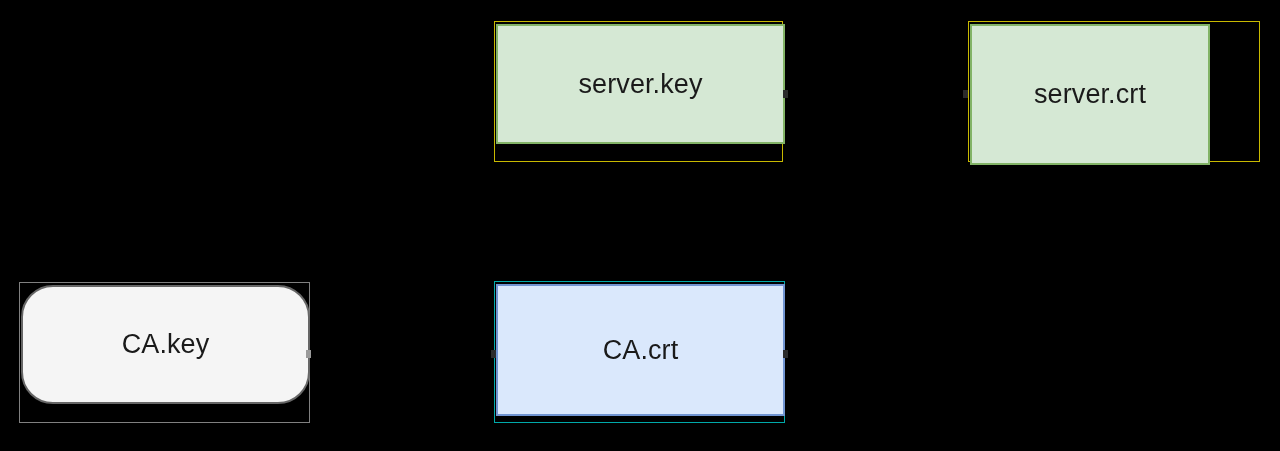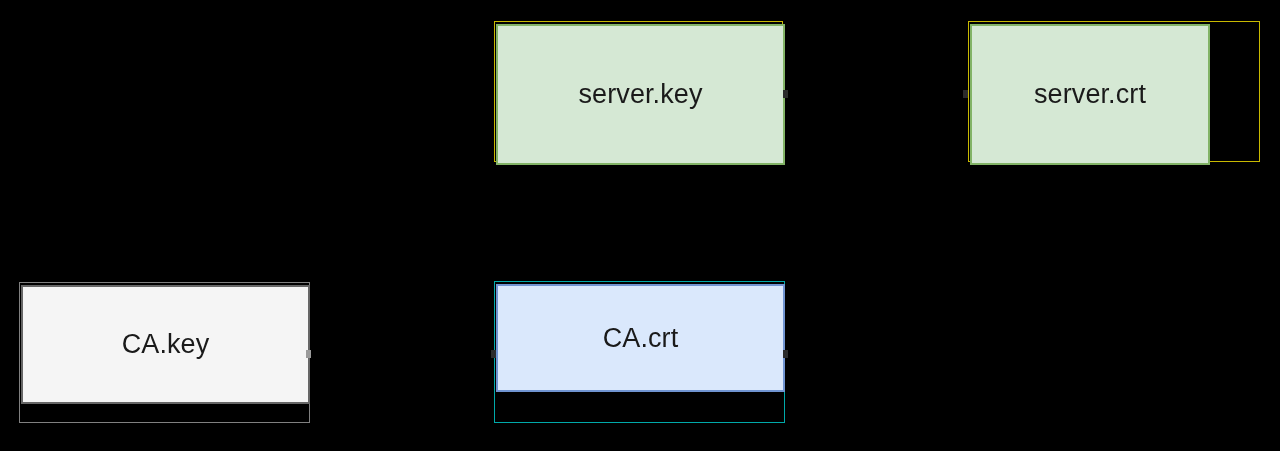--- a/index.html
+++ b/index.html
@@ -73,40 +73,40 @@
   .anchor.light { background: #9a9a9a; }
   .anchor.dark  { background: #2b2b2b; }
 </style>
 </head>
 <body>
 
 <div id="canvas">
 
   <div class="sel-outline olive" style="left:494px; top:21px; width:289px; height:141px;"></div>
 
-  <div class="node green" style="left:496px; top:24px; width:289px; height:141px;">
+  <div class="node green" style="left:496px; top:24px; width:289px; height:120px;">
     <span class="node-label">server.key</span>
   </div>
   <div class="anchor dark" style="left:783px; top:90px;"></div>
 
   <div class="sel-outline olive" style="left:968px; top:21px; width:292px; height:141px;"></div>
 
   <div class="node green" style="left:970px; top:24px; width:240px; height:141px;">
     <span class="node-label">server.crt</span>
   </div>
   <div class="anchor dark" style="left:963px; top:90px;"></div>
 
   <div class="sel-outline gray" style="left:19px; top:282px; width:291px; height:141px;"></div>
 
-  <div class="node plain" style="left:21px; top:285px; width:289px; height:119px;">
+  <div class="node plain" style="left:21px; top:285px; width:289px; height:119px;border-radius:32px;">
     <span class="node-label">CA.key</span>
   </div>
   <div class="anchor light" style="left:306px; top:350px;"></div>
 
   <div class="sel-outline cyan" style="left:494px; top:281px; width:291px; height:142px;"></div>
 
-  <div class="node blue" style="left:496px; top:284px; width:289px; height:108px;">
+  <div class="node blue" style="left:496px; top:284px; width:289px; height:132px;">
     <span class="node-label">CA.crt</span>
   </div>
   <div class="anchor dark" style="left:491px; top:350px;"></div>
   <div class="anchor dark" style="left:783px; top:350px;"></div>
 
 </div>
 
 </body></html>

